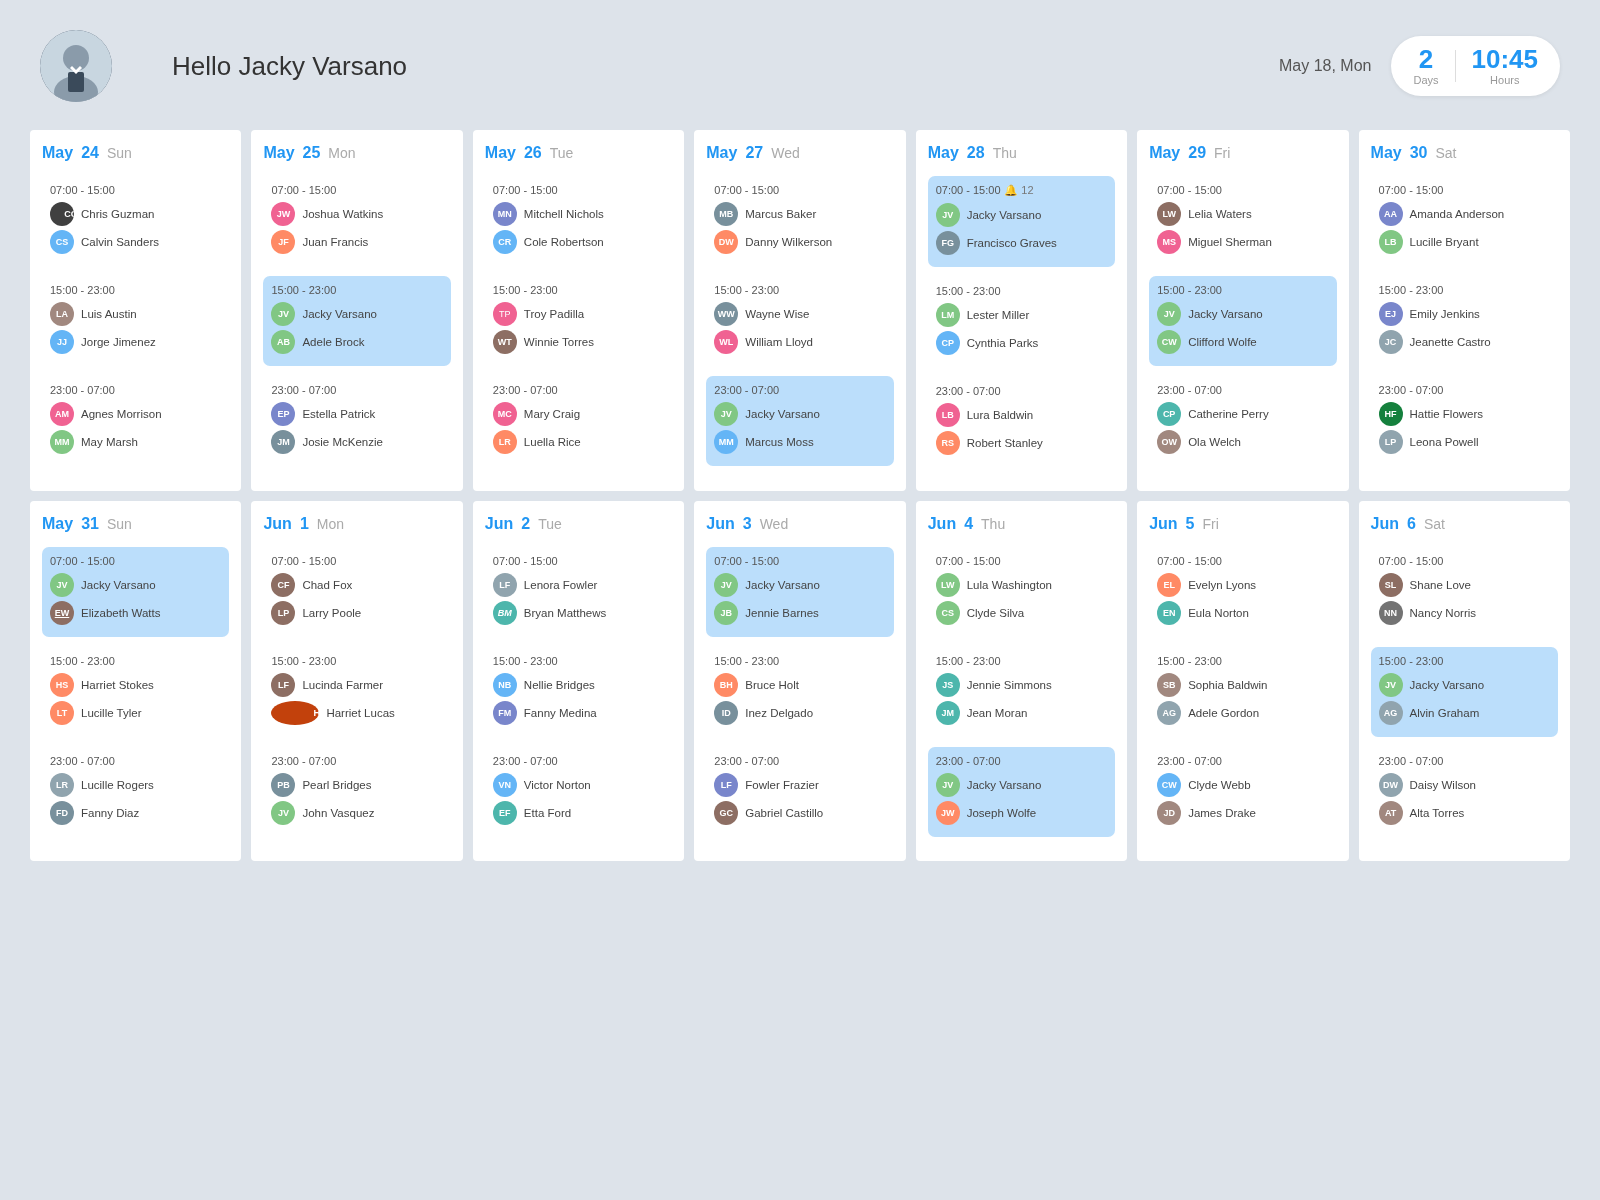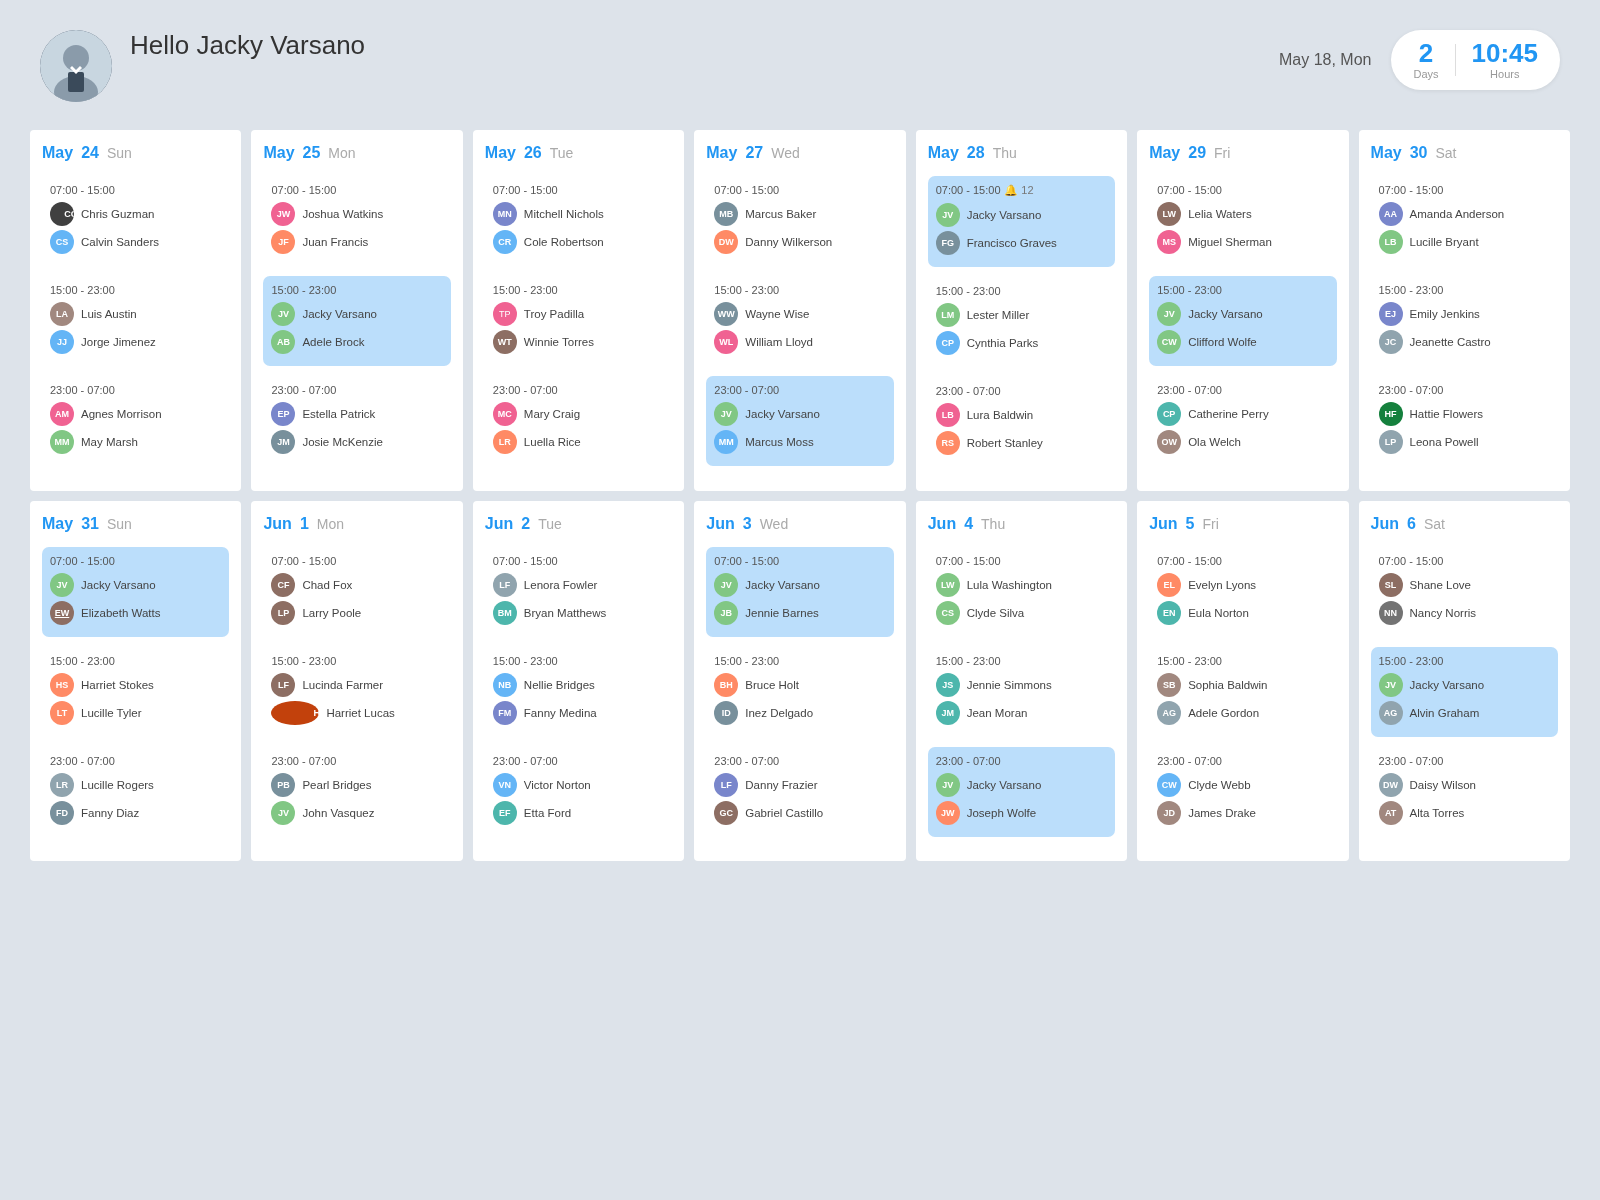--- a/index.html
+++ b/index.html
@@ -4,23 +4,24 @@
   <style>
     * { box-sizing: border-box; margin: 0; padding: 0; }
     body {
       background: #dde3ea;
       font-family: -apple-system, BlinkMacSystemFont, 'Segoe UI', sans-serif;
       min-height: 1200px;
       padding: 30px;
     }
     .header {
       display: flex;
-      align-items: flex-start;
+      align-items: center;
       margin-bottom: 28px;
       padding: 0 10px;
+      gap: 42px;
     }
     .avatar {
       width: 72px;
       height: 72px;
       border-radius: 50%;
       background: #6a7a8a;
       overflow: hidden;
       margin-right: 18px;
       flex-shrink: 0;
       display: flex;
@@ -557,21 +558,21 @@
       <span class="day-num">2</span>
       <span class="day-name">Tue</span>
     </div>
         <div class="shift-block normal">
         <div class="shift-time">07:00 - 15:00</div>
         <div class="person">
           <div class="person-avatar" style="background:#90A4AE;color:white;font-size:9px;font-weight:600;display:flex;align-items:center;justify-content:center;">LF</div>
           <span class="person-name">Lenora Fowler</span>
         </div>
           <div class="person">
-          <div class="person-avatar" style="background:#4DB6AC;color:white;font-size:9px;font-weight:600;display:flex;align-items:center;justify-content:center;">BM</div>
+          <div class="person-avatar" style="background:#4DB6AC;color:white;font-size:9px;font-weight:600;display:flex;align-items:center;justify-content:center;font-style:italic;">BM</div>
           <span class="person-name">Bryan Matthews</span>
         </div>
       </div>
         <div class="shift-block normal">
         <div class="shift-time">15:00 - 23:00</div>
         <div class="person">
           <div class="person-avatar" style="background:#64B5F6;color:white;font-size:9px;font-weight:600;display:flex;align-items:center;justify-content:center;">NB</div>
           <span class="person-name">Nellie Bridges</span>
         </div>
           <div class="person">
@@ -616,21 +617,21 @@
         </div>
           <div class="person">
           <div class="person-avatar" style="background:#78909C;color:white;font-size:9px;font-weight:600;display:flex;align-items:center;justify-content:center;">ID</div>
           <span class="person-name">Inez Delgado</span>
         </div>
       </div>
         <div class="shift-block normal">
         <div class="shift-time">23:00 - 07:00</div>
         <div class="person">
           <div class="person-avatar" style="background:#7986CB;color:white;font-size:9px;font-weight:600;display:flex;align-items:center;justify-content:center;">LF</div>
-          <span class="person-name">Danny Frazier</span>
+          <span class="person-name">Fowler Frazier</span>
         </div>
           <div class="person">
           <div class="person-avatar" style="background:#8D6E63;color:white;font-size:9px;font-weight:600;display:flex;align-items:center;justify-content:center;">GC</div>
           <span class="person-name">Gabriel Castillo</span>
         </div>
       </div>
       </div>
       <div class="day-card">
         <div class="day-header">
       <span class="day-month">Jun</span>

